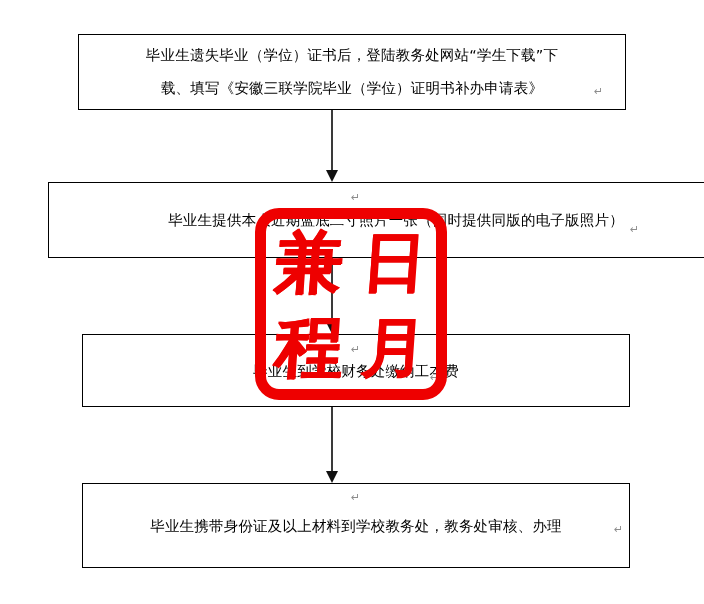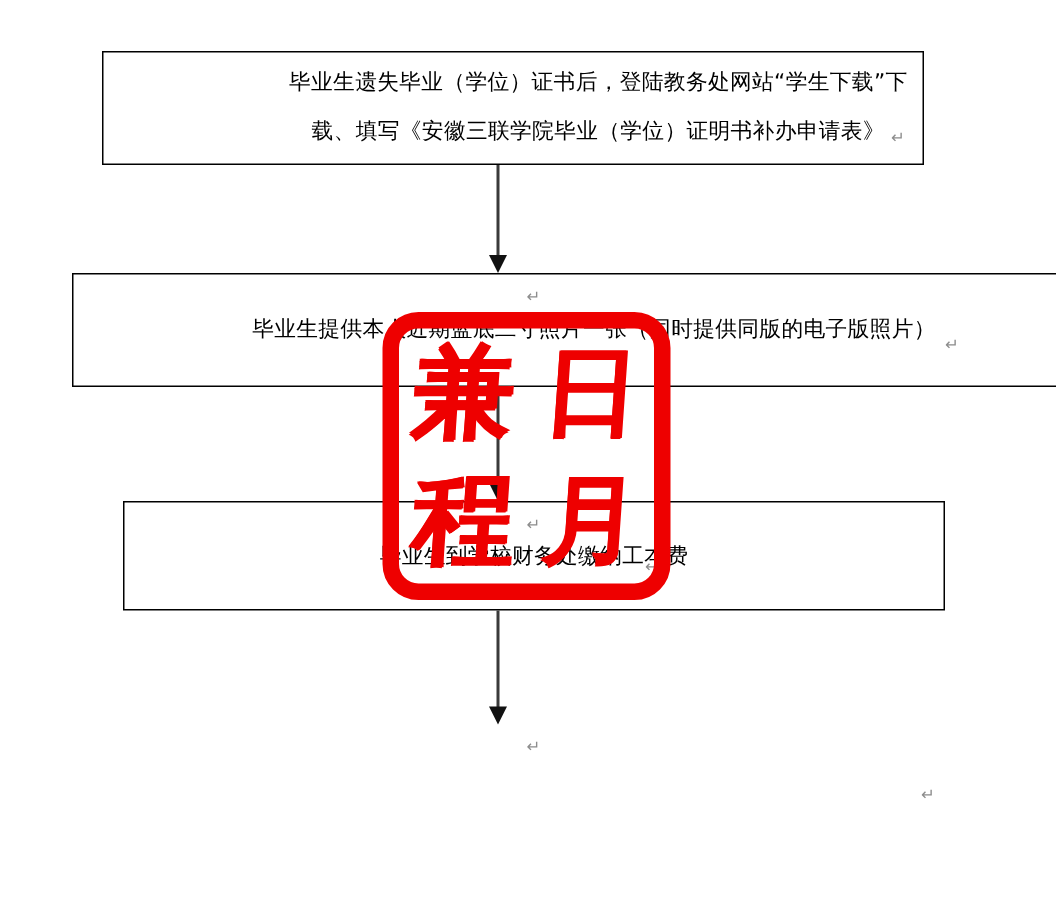--- a/index.html
+++ b/index.html
@@ -39,21 +39,21 @@
     color: #000000;
     text-align: center;
     letter-spacing: 0.2px;
     white-space: pre-line;
     padding: 0 10px;
     position: relative;
     z-index: 2;
   }
 
   
-  #box-1 { left: 68px;  top: 34px;  width: 548px; height: 76px; justify-content: flex-end; }
+  #box-1 { left: 78px;  top: 34px;  width: 548px; height: 76px; }
   #box-1 .box-text { line-height: 33px; }
   
   #box-2 { left: 48px;  top: 182px; width: 696px; height: 76px; }
   
   #box-3 { left: 82px;  top: 334px; width: 548px; height: 73px; }
   
   #box-4 { left: 82px;  top: 483px; width: 548px; height: 85px; }
 
   
   .pilcrow {
@@ -170,20 +170,23 @@
     <div class="box-text">毕业生到学校财务处缴纳工本费</div>
   </div>
   <span class="pilcrow" style="left:351px; top:344px;">↵</span>
   <span class="pilcrow" style="left:430px; top:372px;">↵</span>
 
   <div class="connector" id="arrow-3">
     <div class="shaft"></div>
     <div class="head"></div>
   </div>
 
+  <div class="flow-box" id="box-4">
+    <div class="box-text">毕业生携带身份证及以上材料到学校教务处，教务处审核、办理</div>
+  </div>
   <span class="pilcrow" style="left:351px; top:492px;">↵</span>
   <span class="pilcrow" style="left:614px; top:524px;">↵</span>
 
   <div id="seal">
     <div id="seal-chars">
       <span class="seal-char pos-tl">兼</span>
       <span class="seal-char pos-tr">日</span>
       <span class="seal-char pos-bl">程</span>
       <span class="seal-char pos-br">月</span>
     </div>

